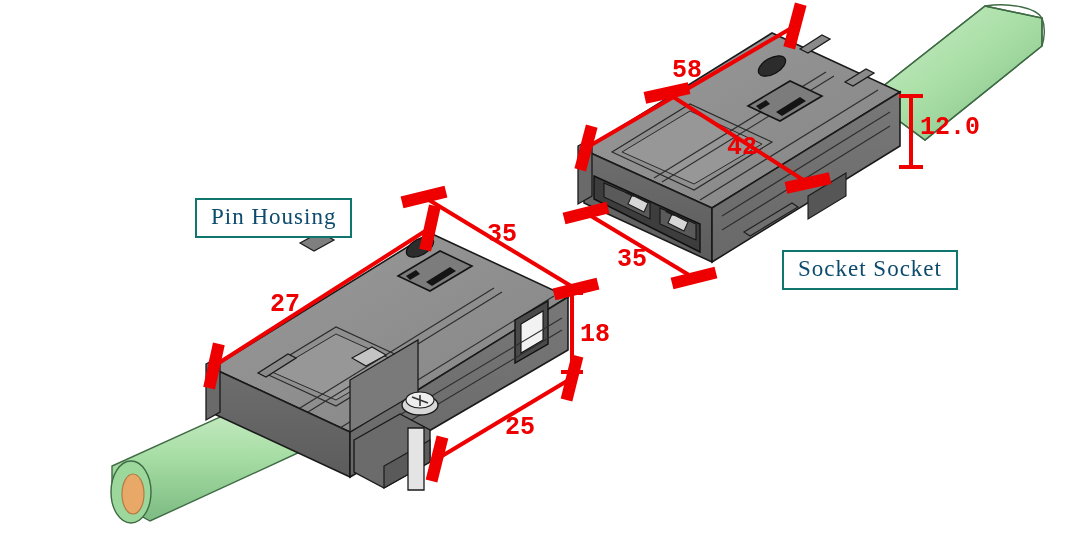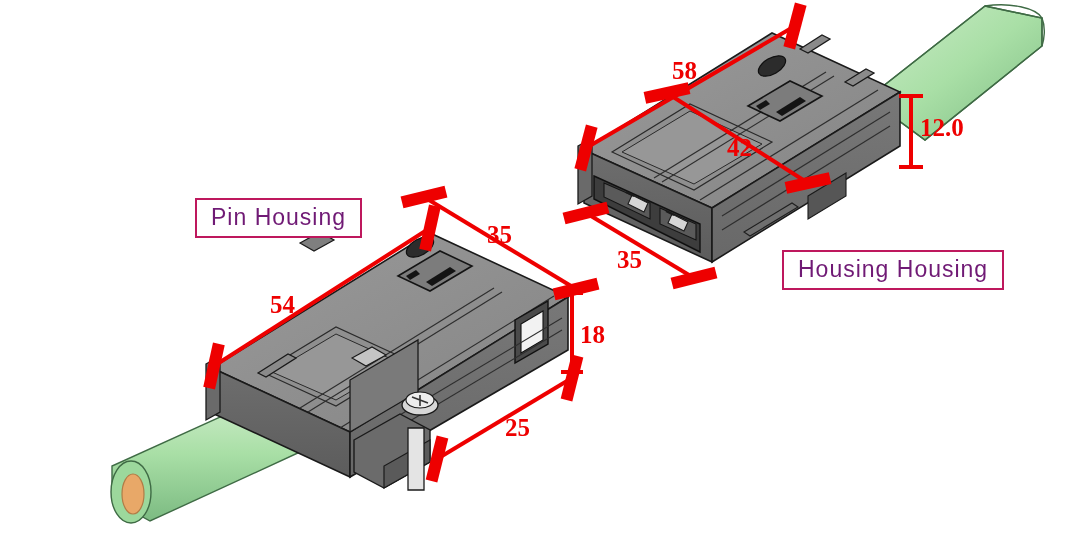--- a/index.html
+++ b/index.html
@@ -2,37 +2,37 @@
 <html><head>
 <meta charset="utf-8">
 <style>
   html,body{margin:0;padding:0;background:#fff;}
   body{font-family:"Liberation Sans",sans-serif;}
   #stage{position:relative;width:1080px;height:539px;background:#ffffff;overflow:hidden;}
   svg#drawing{position:absolute;left:0;top:0;width:1080px;height:539px;}
 
   .lbl-box{
     position:absolute;
-    border:2px solid #be185d;
+    border:2px solid #0f766e;
     background:#ffffff;
-    color:#701a75;
-    font-family:Liberation Sans, sans-serif;
+    color:#0c4a6e;
+    font-family:Liberation Serif, serif;
     font-size:23px;
     letter-spacing:1px;
     padding:5px 14px 7px 14px;
     white-space:nowrap;
     line-height:1.05;
   }
   #lbl-pin{left:195px;top:198px;}
   #lbl-socket{left:782px;top:250px;}
 
   .dim-text{
     position:absolute;
     color:#ee0000;
-    font-family:Liberation Serif, serif;
+    font-family:Liberation Mono, monospace;
     font-weight:bold;
     font-size:25px;
     line-height:1;
     white-space:nowrap;
   }
   #dim-66{left:270px;top:292px;}
   #dim-44{left:487px;top:222px;}
   #dim-19{left:580px;top:322px;}
   #dim-37{left:505px;top:415px;}
   #dim-58{left:672px;top:58px;}
@@ -195,23 +195,23 @@
       <line x1="214" y1="366" x2="430" y2="228" marker-start="url(#tick)" marker-end="url(#tick)"></line>
       <line x1="424" y1="197" x2="576" y2="289" marker-start="url(#tick)" marker-end="url(#tick)"></line>
       <line x1="572" y1="293" x2="572" y2="372"></line>
       <line x1="561" y1="293" x2="583" y2="293"></line>
       <line x1="561" y1="372" x2="583" y2="372"></line>
       <line x1="572" y1="378" x2="437" y2="459" marker-start="url(#tick)" marker-end="url(#tick)"></line>
     </g>
   </svg>
 
   <div class="lbl-box" id="lbl-pin">Pin Housing</div>
-  <div class="lbl-box" id="lbl-socket">Housing Housing</div>
-
-  <div class="dim-text" id="dim-66">54</div>
+  <div class="lbl-box" id="lbl-socket">Socket Socket</div>
+
+  <div class="dim-text" id="dim-66">27</div>
   <div class="dim-text" id="dim-44">35</div>
   <div class="dim-text" id="dim-19">18</div>
   <div class="dim-text" id="dim-37">25</div>
 
   <div class="dim-text" id="dim-58">58</div>
   <div class="dim-text" id="dim-42">42</div>
   <div class="dim-text" id="dim-31">35</div>
   <div class="dim-text" id="dim-175">12.0</div>
 
 </div>

